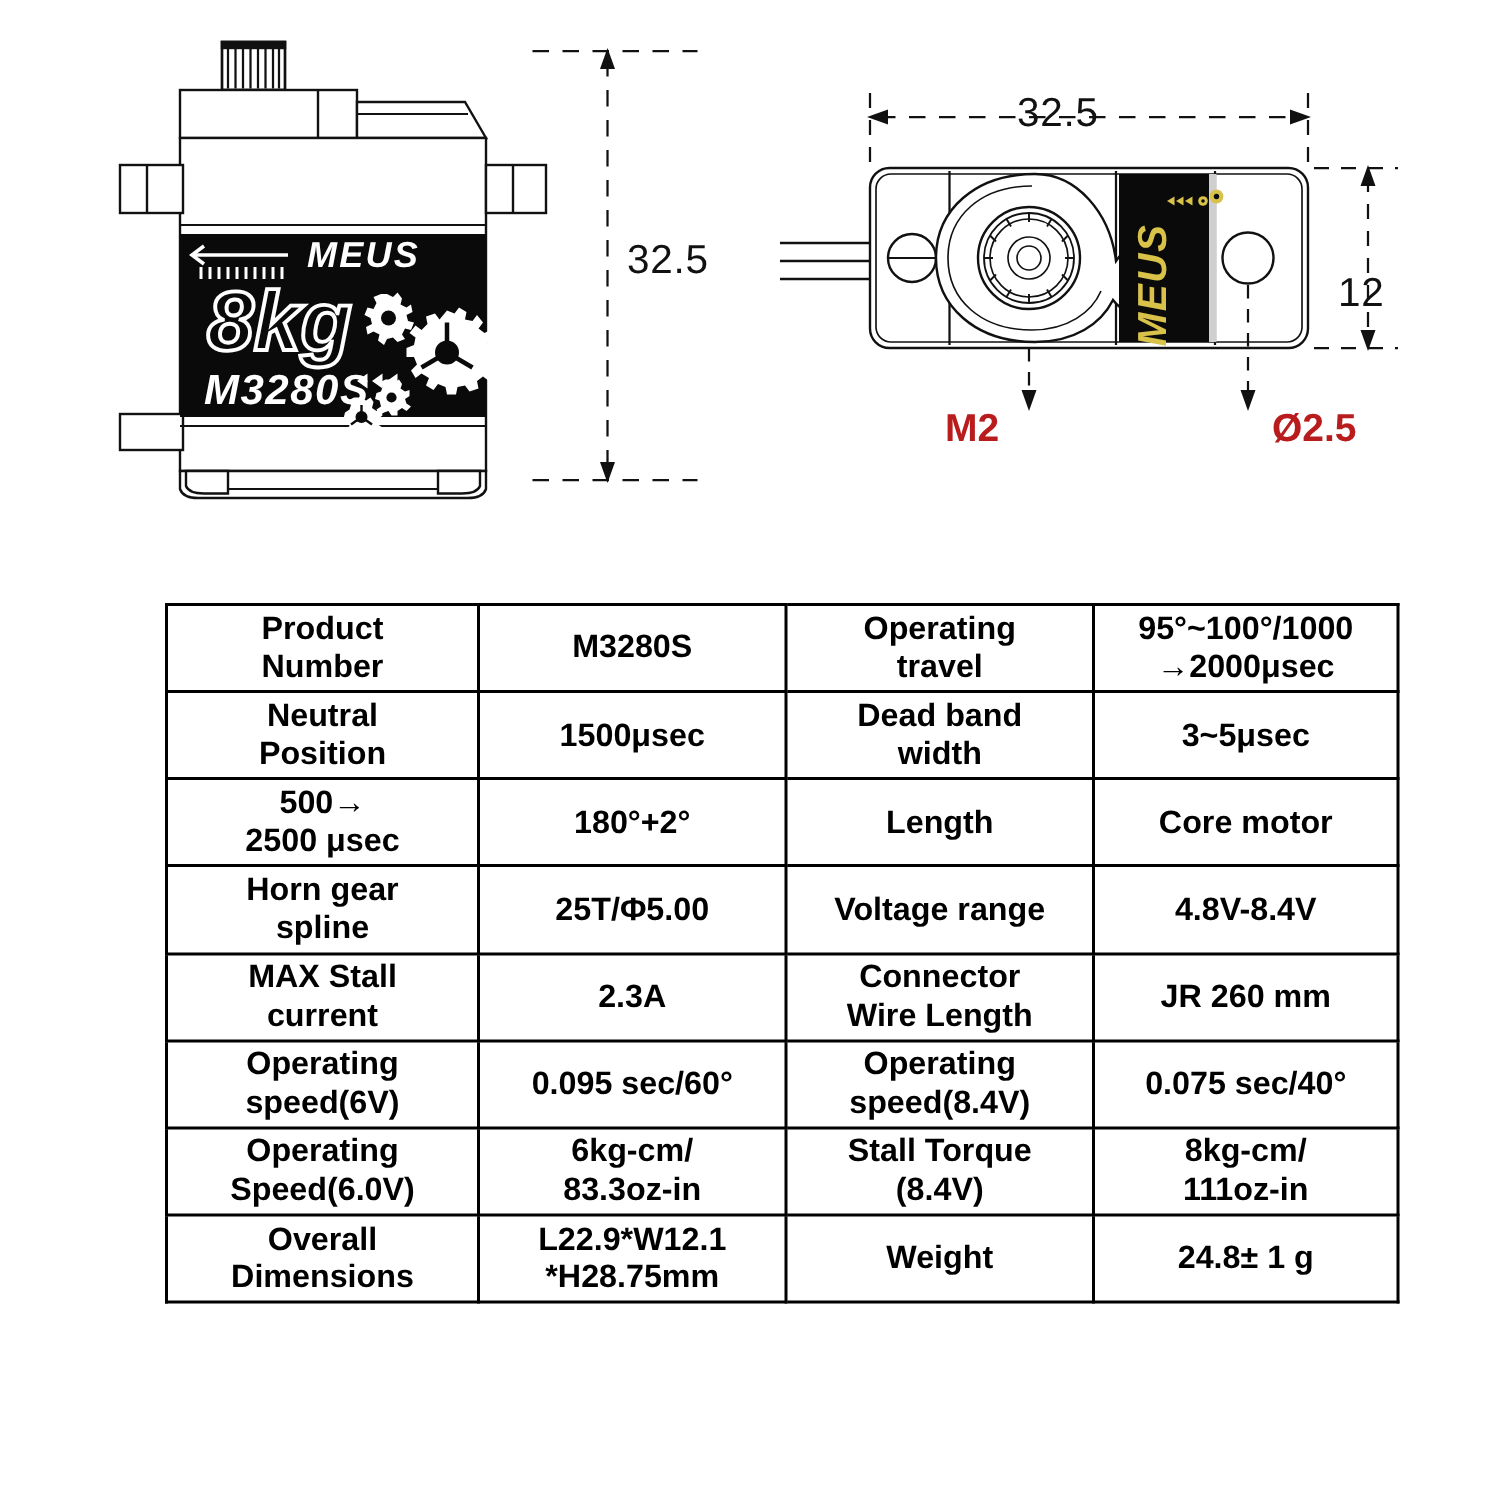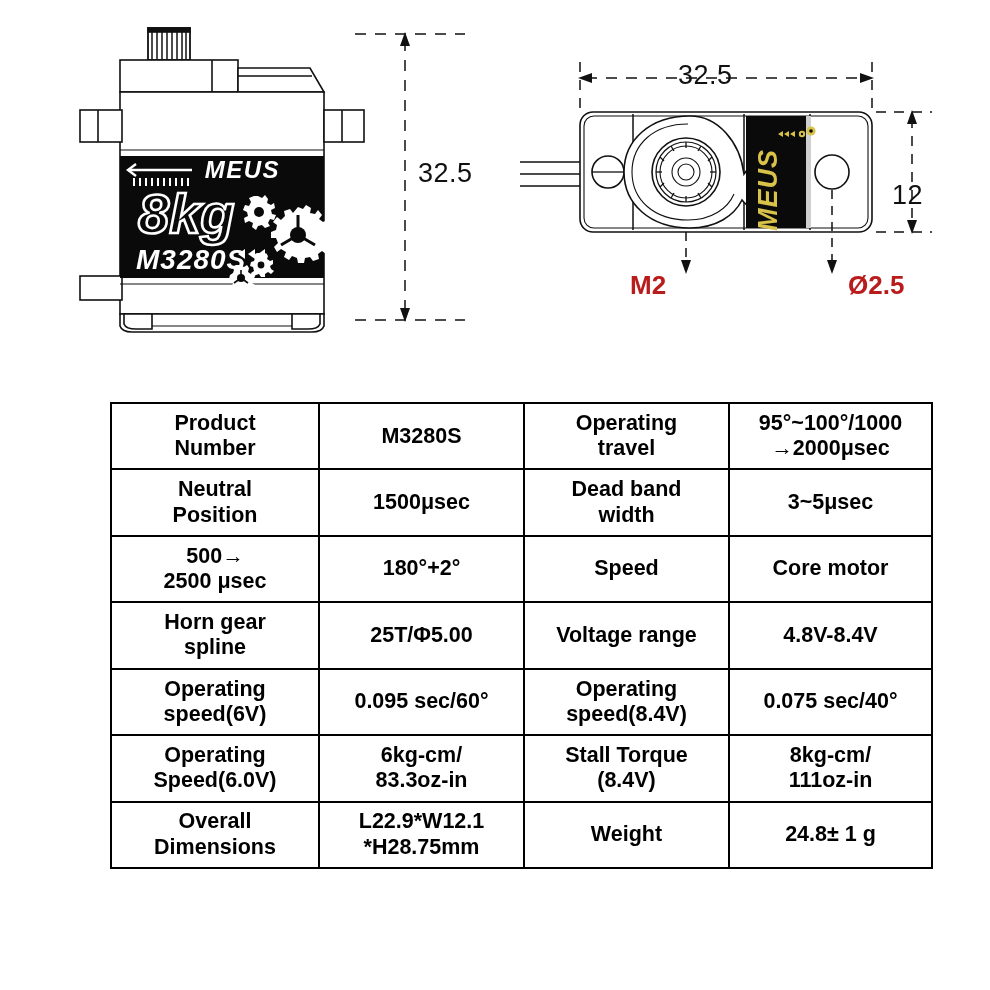--- a/index.html
+++ b/index.html
@@ -323,30 +323,36 @@
         </tr>
         <tr>
           <td class="c-label">Neutral<br>Position</td>
           <td class="c-value">1500μsec</td>
           <td class="c-label2">Dead band<br>width</td>
           <td class="c-value2">3~5μsec</td>
         </tr>
         <tr>
           <td class="c-label">500→<br>2500 μsec</td>
           <td class="c-value">180°+2°</td>
-          <td class="c-label2">Speed</td>
+          <td class="c-label2">Length</td>
           <td class="c-value2">Core motor</td>
         </tr>
         <tr>
           <td class="c-label">Horn gear<br>spline</td>
           <td class="c-value">25T/Φ5.00</td>
           <td class="c-label2">Voltage range</td>
           <td class="c-value2">4.8V-8.4V</td>
         </tr>
         <tr>
+          <td class="c-label">MAX Stall<br>current</td>
+          <td class="c-value">2.3A</td>
+          <td class="c-label2">Connector<br>Wire Length</td>
+          <td class="c-value2">JR 260 mm</td>
+        </tr>
+        <tr>
           <td class="c-label">Operating<br>speed(6V)</td>
           <td class="c-value">0.095 sec/60°</td>
           <td class="c-label2">Operating<br>speed(8.4V)</td>
           <td class="c-value2">0.075 sec/40°</td>
         </tr>
         <tr>
           <td class="c-label">Operating<br>Speed(6.0V)</td>
           <td class="c-value">6kg-cm/<br>83.3oz-in</td>
           <td class="c-label2">Stall Torque<br>(8.4V)</td>
           <td class="c-value2">8kg-cm/<br>111oz-in</td>

